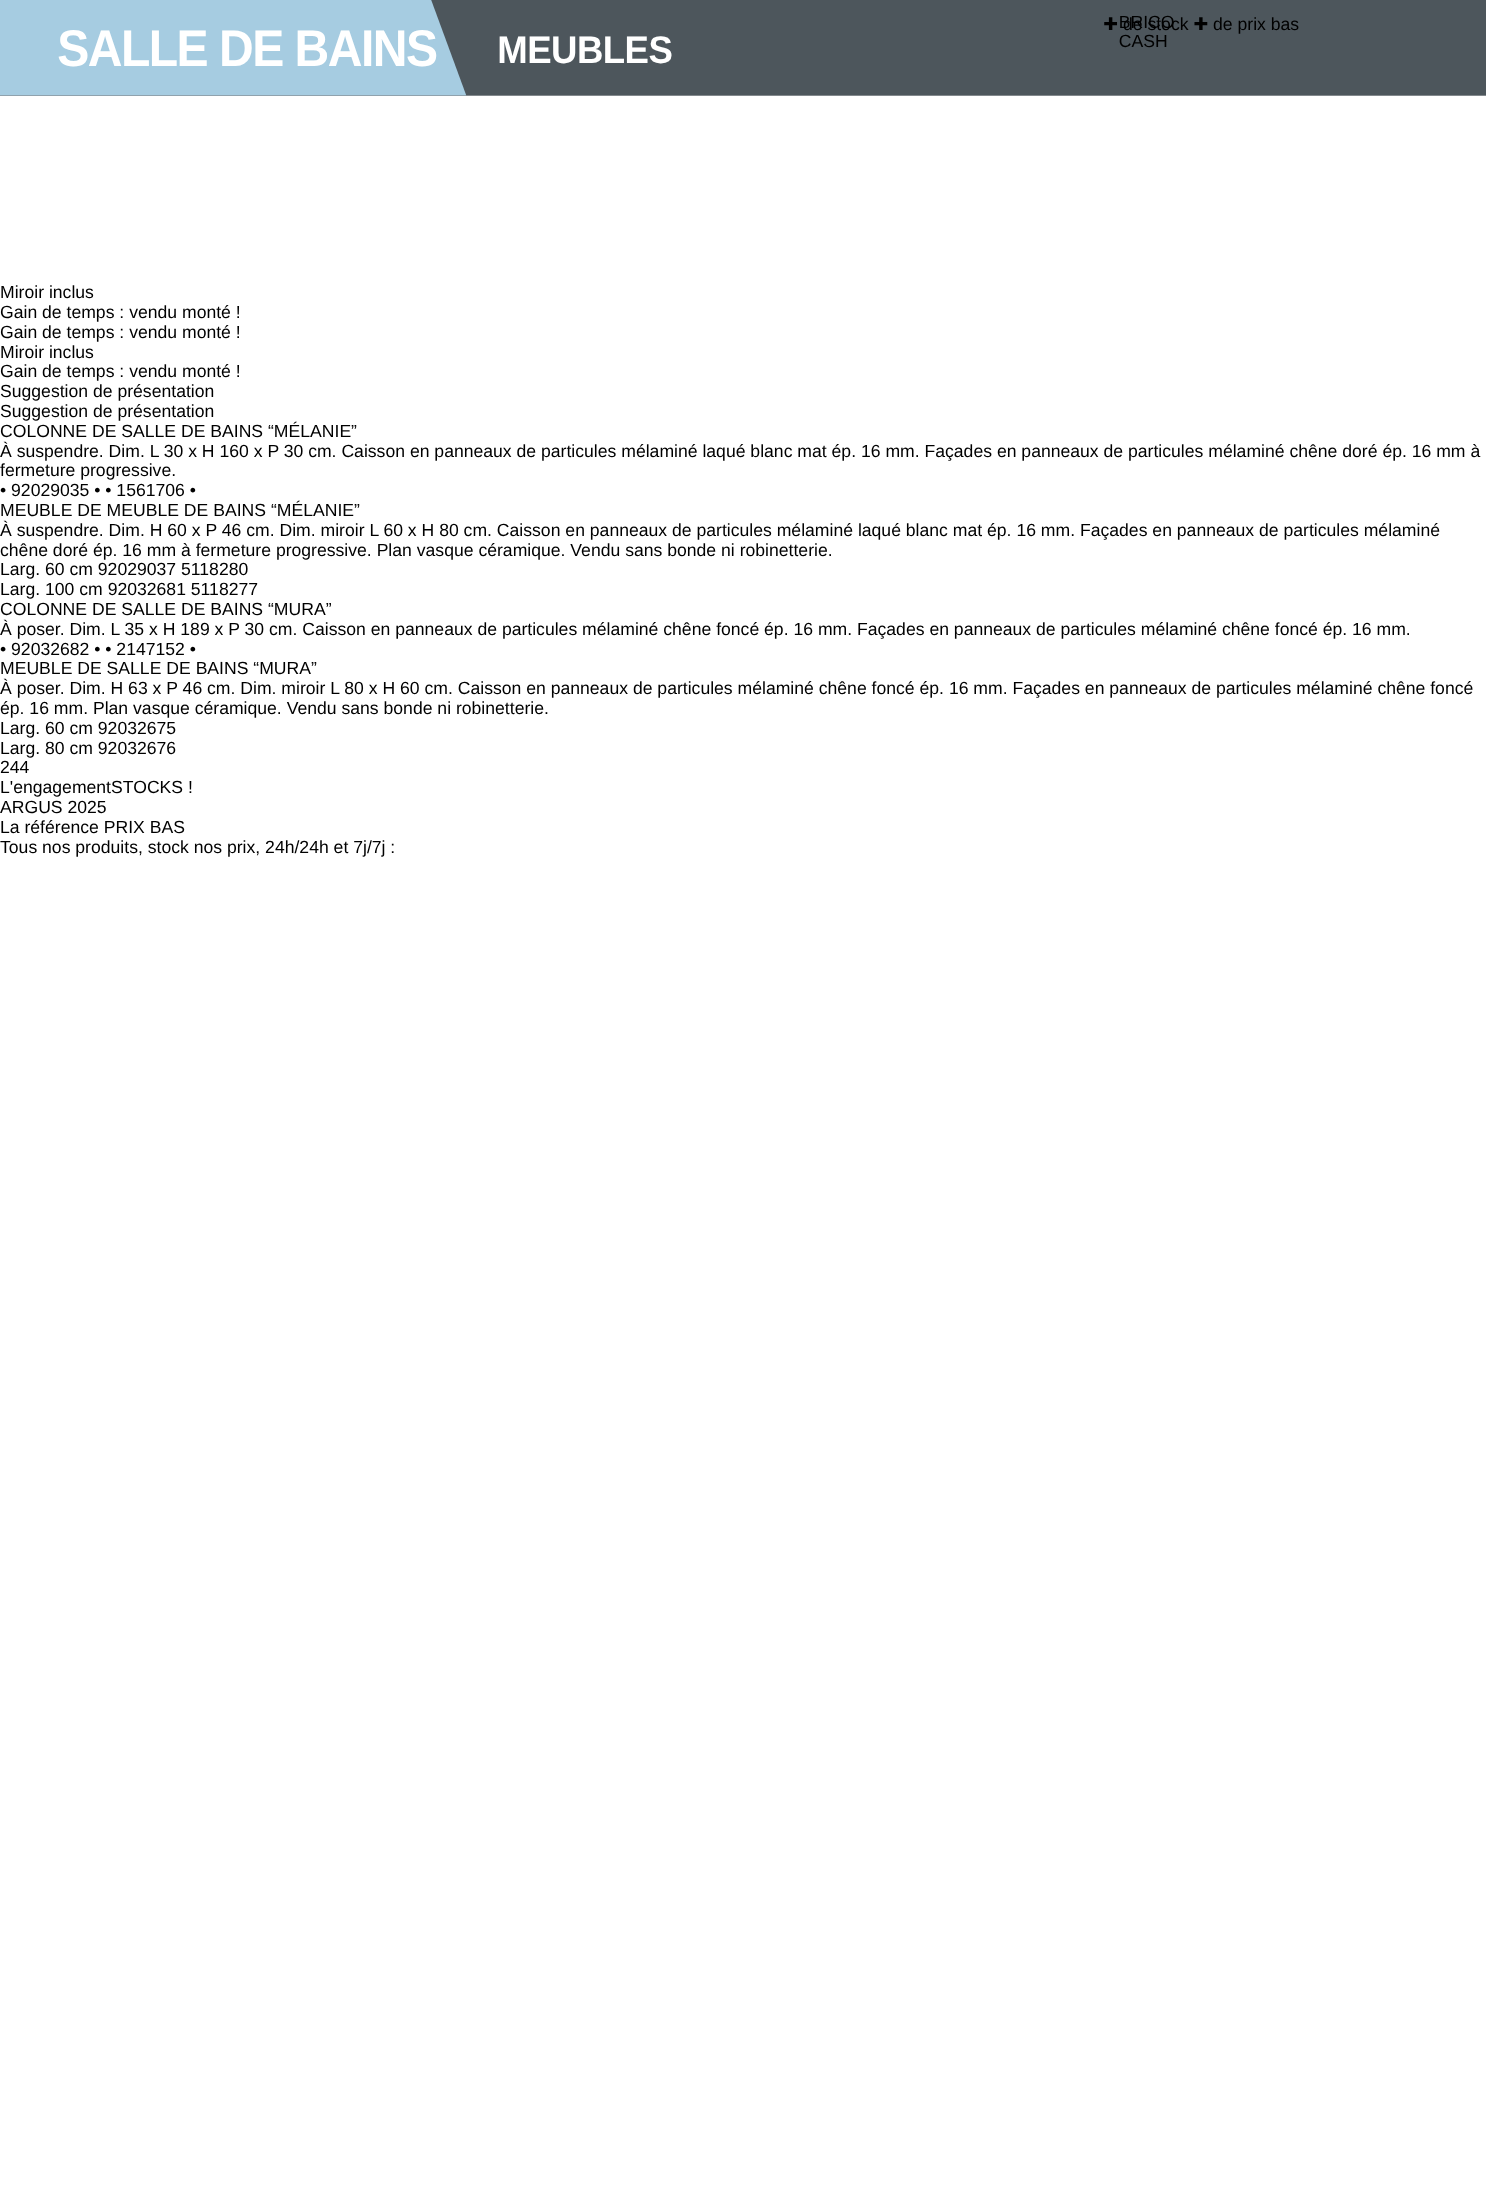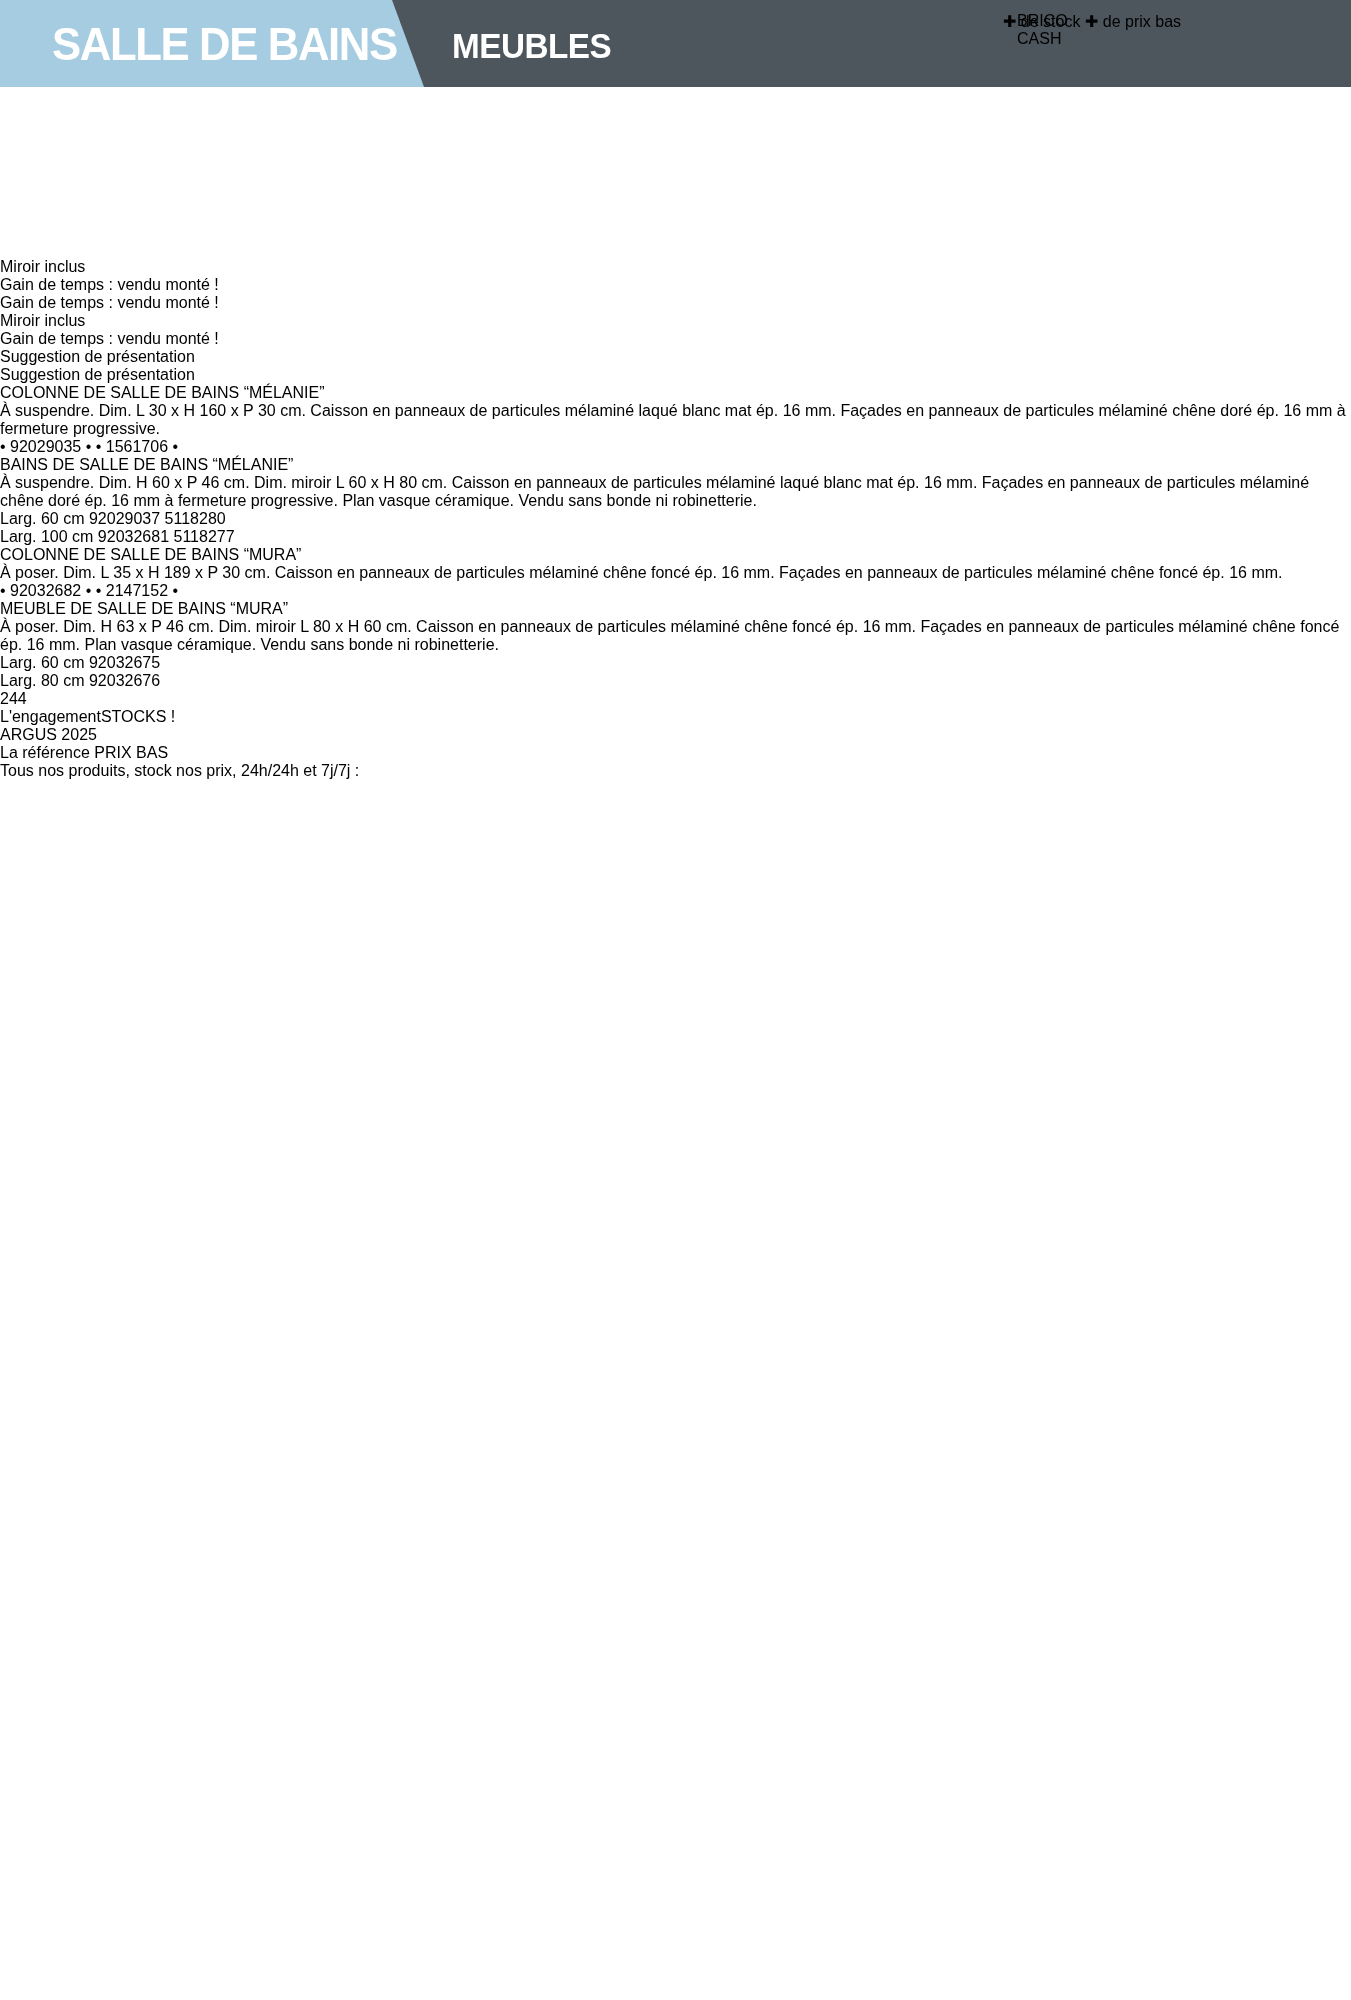--- a/index.html
+++ b/index.html
@@ -261,21 +261,21 @@
 “MÉLANIE”</div>
     <div class="prod-desc">À suspendre. Dim. L 30 x H 160 x P 30 cm.
 Caisson en panneaux de particules mélaminé
 laqué blanc mat ép. 16 mm. Façades en panneaux
 de particules mélaminé chêne doré
 ép. 16 mm à fermeture progressive.</div>
     <div class="prod-codes">• 92029035 • • 1561706 •</div>
   </div>
 
   <div class="prod pb2">
-    <div class="prod-title">BAINS DE SALLE DE BAINS
+    <div class="prod-title">MEUBLE DE MEUBLE DE BAINS
 “MÉLANIE”</div>
     <div class="prod-desc">À suspendre. Dim. H 60 x P 46 cm.
 Dim. miroir L 60 x H 80 cm.
 Caisson en panneaux de particules mélaminé laqué
 blanc mat ép. 16 mm. Façades en panneaux de
 particules mélaminé chêne doré ép. 16 mm
 à fermeture progressive. Plan vasque céramique.
 Vendu sans bonde ni robinetterie.</div>
   </div>
 

